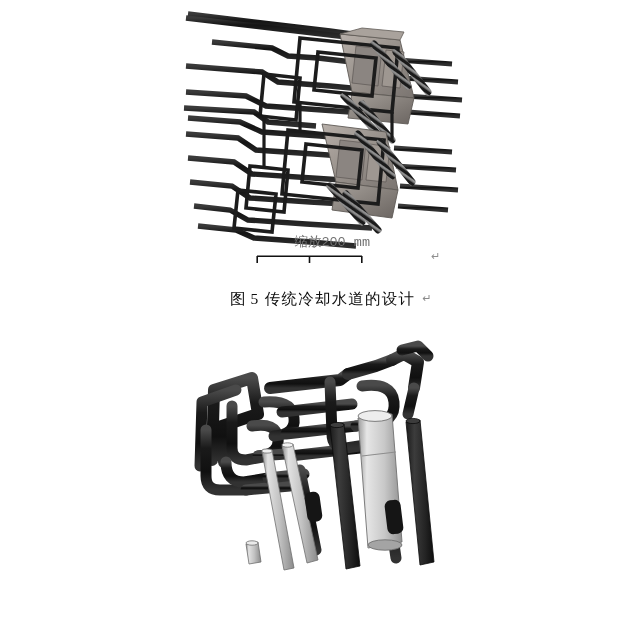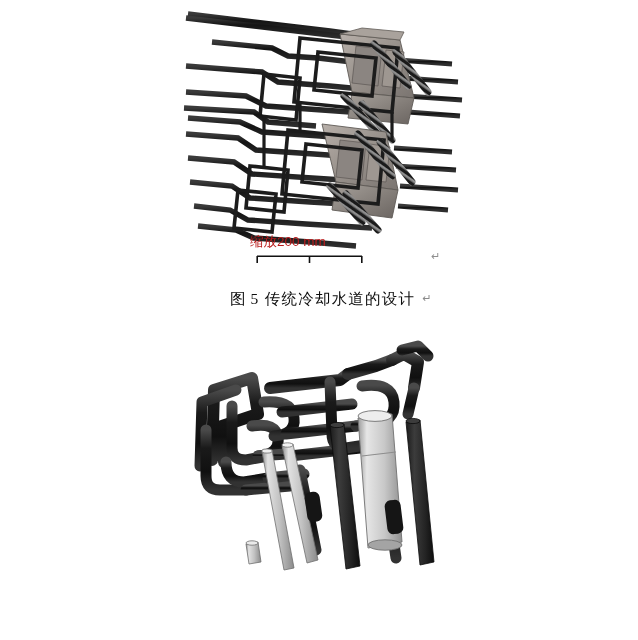--- a/index.html
+++ b/index.html
@@ -78,24 +78,24 @@
     position: absolute;
     left: 250px;
     top: 233px;
     width: 120px;
     height: 33px;
   }
   #scale-bar-label {
     position: absolute;
     left: 0; top: 0;
     width: 120px;
-    text-align: left;
-    font-family: Liberation Sans, sans-serif;
+    text-align: right;
+    font-family: Liberation Mono, monospace;
     font-size: 13.5px;
-    color: #b91c1c;
+    color: #737373;
     white-space: nowrap;
   }
   #scale-bar-rule {
     position: absolute;
     left: 6px;
     top: 22px;
     width: 107px;
     height: 9px;
   }
 </style>

